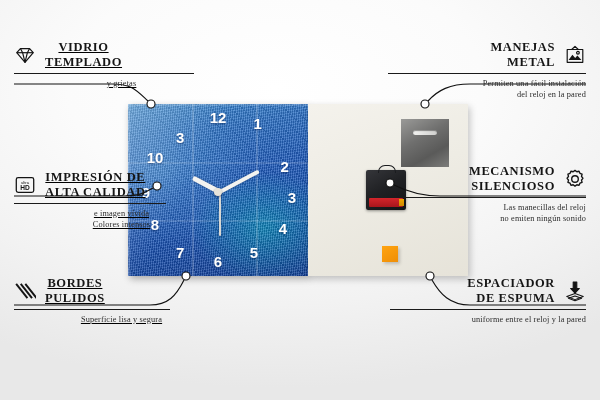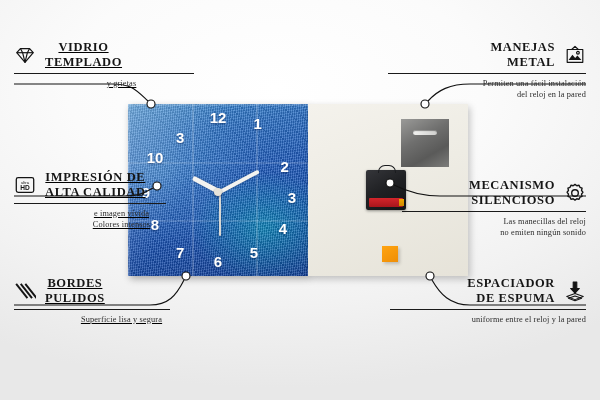--- a/index.html
+++ b/index.html
@@ -108,21 +108,21 @@
 
   #co-vidrio  {left:14px;top:40px;}
   #co-vidrio .co-rule{width:180px;}
   #co-impresion{left:14px;top:170px;}
   #co-impresion .co-rule{width:152px;}
   #co-bordes  {left:14px;top:276px;}
   #co-bordes .co-rule{width:156px;}
 
   #co-manejas {left:371px;top:40px;}
   #co-manejas .co-rule{width:198px;margin-left:auto;}
-  #co-mecanismo{left:371px;top:178px;}
+  #co-mecanismo{left:371px;top:164px;}
   #co-mecanismo .co-rule{width:184px;margin-left:auto;}
   #co-espaciador{left:371px;top:276px;}
   #co-espaciador .co-rule{width:196px;margin-left:auto;}
 
   #wires{position:absolute;left:0;top:0;width:600px;height:400px;pointer-events:none;}
   #wires path{fill:none;stroke:#111111;stroke-width:1.15;}
   #wires circle{fill:#ffffff;stroke:#111111;stroke-width:1.15;}
 </style>
 </head>
 <body>

